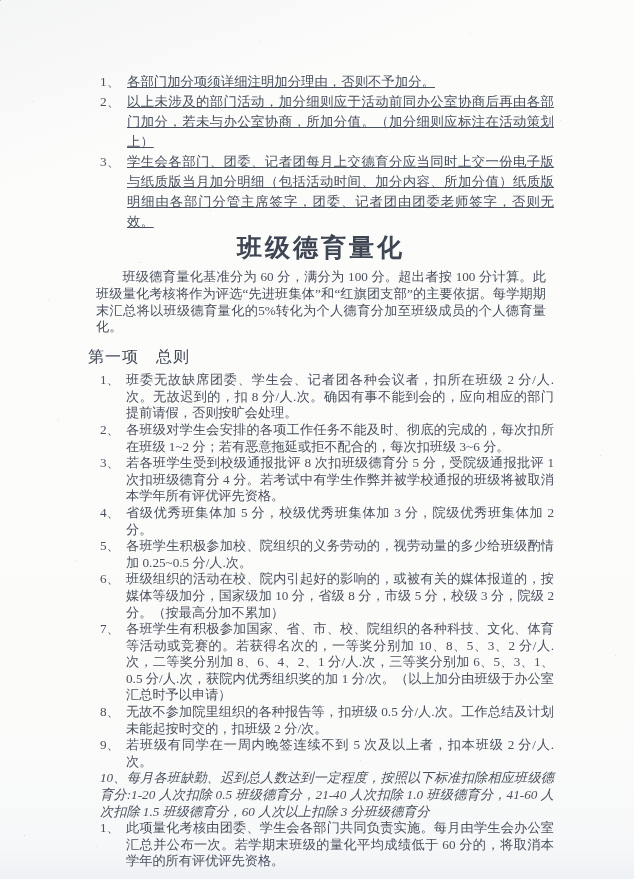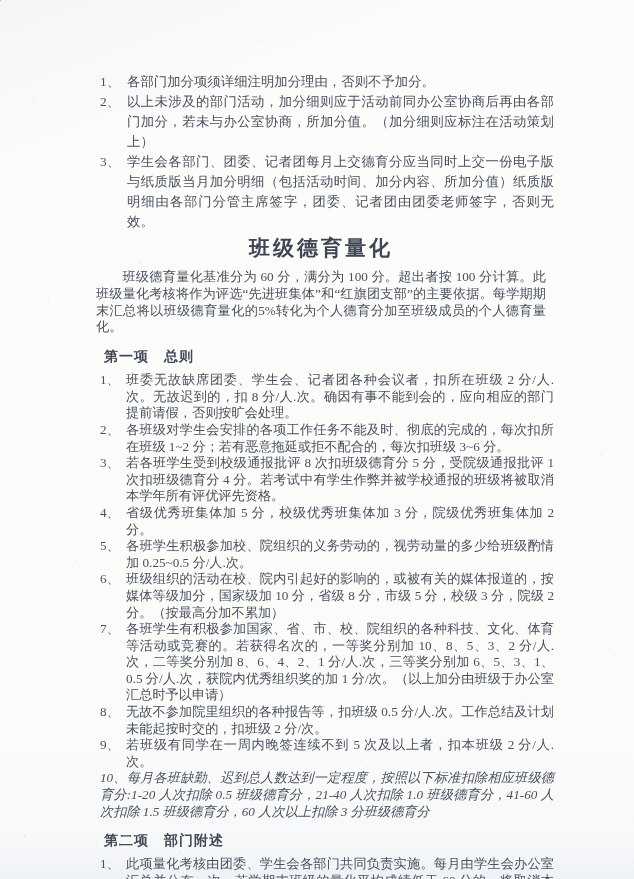--- a/index.html
+++ b/index.html
@@ -36,43 +36,43 @@
     padding:72px 80px 0 88px;
     text-align:justify;
   }
   
   .preamble .li{
     display:flex;
     font-size:13.4px;line-height:20px;
     padding-left:12px;
   }
   .preamble .num{flex:0 0 27px;}
-  .preamble .txt{flex:1;text-align:justify;}
+  .preamble .txt{flex:1;text-align:justify;text-decoration:underline;}
   
   .doc-title{
     text-align:center;
-    font-size:21px;font-weight:bold;
+    font-size:25px;font-weight:bold;
     letter-spacing:3px;
     color:#3e4553;
     margin:3px 0 7px 0;
     line-height:26px;
   }
   
   .intro{
     font-size:13.2px;line-height:16.8px;
     text-indent:2em;
     text-align:justify;
     margin:8px;
   }
   
   .sec-h{
-    font-size:14px;font-weight:bold;
+    font-size:16px;font-weight:normal;
     color:#424957;
     letter-spacing:1px;
-    margin:11px 0 6px 16px;
+    margin:11px 0 6px 0;
     line-height:19px;
   }
   
   .rules .li{
     display:flex;
     font-size:13.2px;line-height:16.6px;
     padding-left:12px;
   }
   .rules .num{flex:0 0 26px;}
   .rules .txt{flex:1;text-align:justify;}
@@ -145,21 +145,20 @@
           <span class="num">9、</span>
           <span class="txt">若班级有同学在一周内晚签连续不到 5 次及以上者，扣本班级 2 分/人.次。</span>
         </div>
         <div class="li flush">
           <span class="num">10、</span><span class="txt">每月各班缺勤、迟到总人数达到一定程度，按照以下标准扣除相应班级德育分:1-20 人次扣除 0.5 班级德育分，21-40 人次扣除 1.0 班级德育分，41-60 人次扣除 1.5 班级德育分，60 人次以上扣除 3 分班级德育分</span>
         </div>
       </div>
     </div>
 
     <div>
-      <h2 class="sec-h">第二项　部门附述</h2>
       <div class="rules">
         <div class="li">
           <span class="num">1、</span>
           <span class="txt">此项量化考核由团委、学生会各部门共同负责实施。每月由学生会办公室汇总并公布一次。若学期末班级的量化平均成绩低于 60 分的，将取消本学年的所有评优评先资格。</span>
         </div>
 
       </div>
     </div>
 
   </div>

